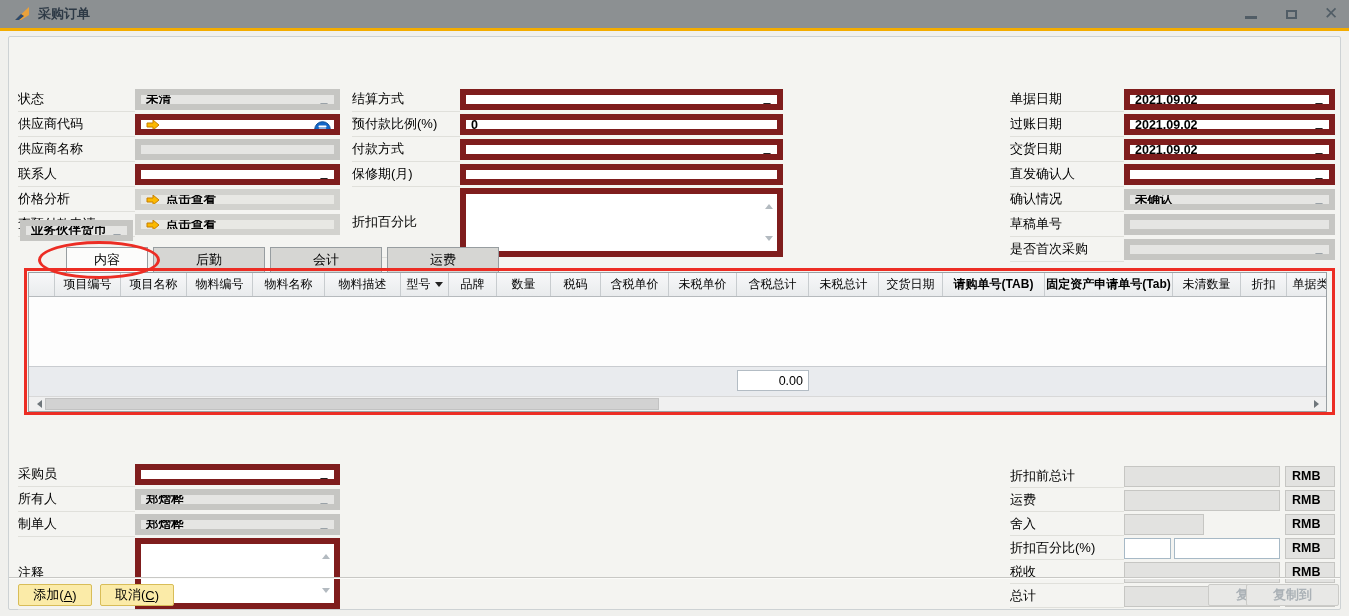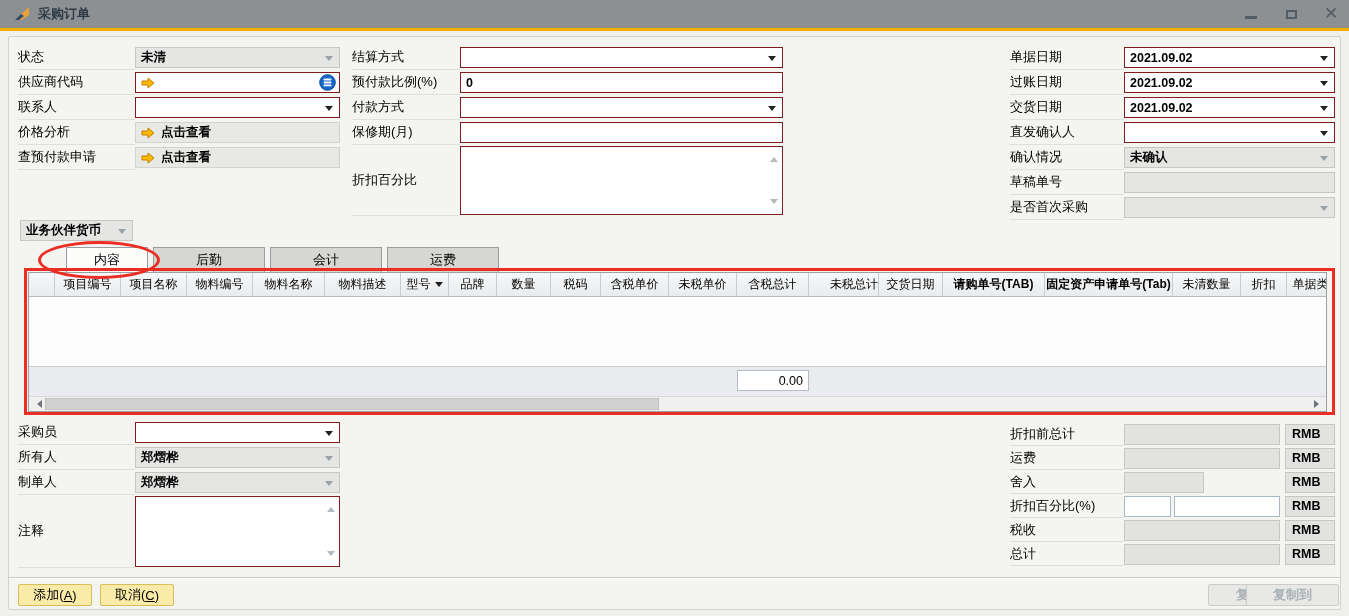--- a/index.html
+++ b/index.html
@@ -14,31 +14,31 @@
   .wc { width:16px; height:16px; display:flex; align-items:center; justify-content:center; cursor:default; }
   .wc-min i { display:block; width:12px; height:3px; background:#515d66; margin-top:6px; }
   .wc-max i { display:block; width:11px; height:9px; border:2px solid #515d66; }
   .wc-close { color:#515d66; font-size:17px; font-weight:700; line-height:16px; }
   .goldline { position:absolute; left:0; top:28px; width:1349px; height:3px; background:#f3ac00; }
 
   
   .panel { position:absolute; left:8px; top:36px; width:1333px; height:574px; background:#f4f4f1; border:1px solid #cdd2d4; border-radius:2px; }
 
   
-  .fcol { position:absolute; }
+  .fcol { position:absolute;margin-top:42px; }
   .frow { display:flex; align-items:center; height:25px; }
   .frow.tall { height:71px; }
   .lbl { align-self:stretch; display:flex; align-items:center; border-bottom:1px solid #e0e0db; font-size:13px; color:#000; white-space:nowrap; overflow:hidden; }
   .col-left  .lbl { width:117px; }
   .col-mid   .lbl { width:108px; }
   .col-right .lbl { width:114px; }
   .col-bleft .lbl { width:117px; }
   .col-totals .lbl { width:114px; }
 
-  .fld { position:relative; flex:1; height:21px; background:#fff; border:1px solid #7f1d1d; display:flex; align-items:center; padding:0 5px; overflow:hidden; }
+  .fld { position:relative; flex:1; height:21px; background:#fff; border:6px solid #7f1d1d; display:flex; align-items:center; padding:0 5px; overflow:hidden; }
   .fld .val { font-weight:700; font-size:12.5px; white-space:nowrap; }
   .fld.dis { background:#e5e5e3; border-color:#c6c6c3; }
   .fld.linkrow { background:#e8e8e4; border-color:#d2d2ce; }
 
   .dd::after { content:""; position:absolute; right:6px; top:8px; border:4px solid transparent; border-top:5px solid #222; }
   .dd.dis::after { border-top-color:#9aa2a8; }
 
   .ta { align-items:flex-start; padding-top:2px; }
   .ta .scrollhint-up, .ta .scrollhint-down { position:absolute; right:4px; width:0; height:0; border:4px solid transparent; }
   .ta .scrollhint-up { top:6px; border-bottom:5px solid #b3bac0; }
@@ -131,20 +131,26 @@
         <svg width="17" height="17" viewBox="0 0 17 17">
             <circle cx="8.5" cy="8.5" r="7.8" fill="#1467c8" stroke="#0d4c96"></circle>
             <rect x="4.5" y="4.6" width="8" height="1.9" rx="0.9" fill="#fff"></rect>
             <rect x="4.5" y="7.5" width="8" height="1.9" rx="0.9" fill="#fff"></rect>
             <rect x="4.5" y="10.4" width="8" height="1.9" rx="0.9" fill="#fff"></rect>
           </svg>
       </span>
     </div>
   </div>
   <div class="frow">
+    <span class="lbl">供应商名称</span>
+    <div class="fld dis">
+        <span class="val"></span>
+      </div>
+  </div>
+  <div class="frow">
     <span class="lbl">联系人</span>
     <div class="fld dd">
         <span class="val"></span>
       </div>
   </div>
   <div class="frow">
     <span class="lbl">价格分析</span>
     <div class="fld linkrow">
       <span class="link-arrow">
           <svg width="14" height="12" viewBox="0 0 14 12">
@@ -300,21 +306,21 @@
       </div>
       <div class="th" style="width: 68px;">
         <span>含税单价</span>
       </div>
       <div class="th" style="width: 68px;">
         <span>未税单价</span>
       </div>
       <div class="th" style="width: 72px;">
         <span>含税总计</span>
       </div>
-      <div class="th" style="width: 70px; justify-content: flex-end;">
+      <div class="th" style="width: 70px;">
         <span>未税总计</span>
       </div>
       <div class="th" style="width: 64px;">
         <span>交货日期</span>
       </div>
       <div class="th bold" style="width: 102px;">
         <span>请购单号(TAB)</span>
       </div>
       <div class="th bold" style="width: 128px;">
         <span>固定资产申请单号(Tab)</span>

